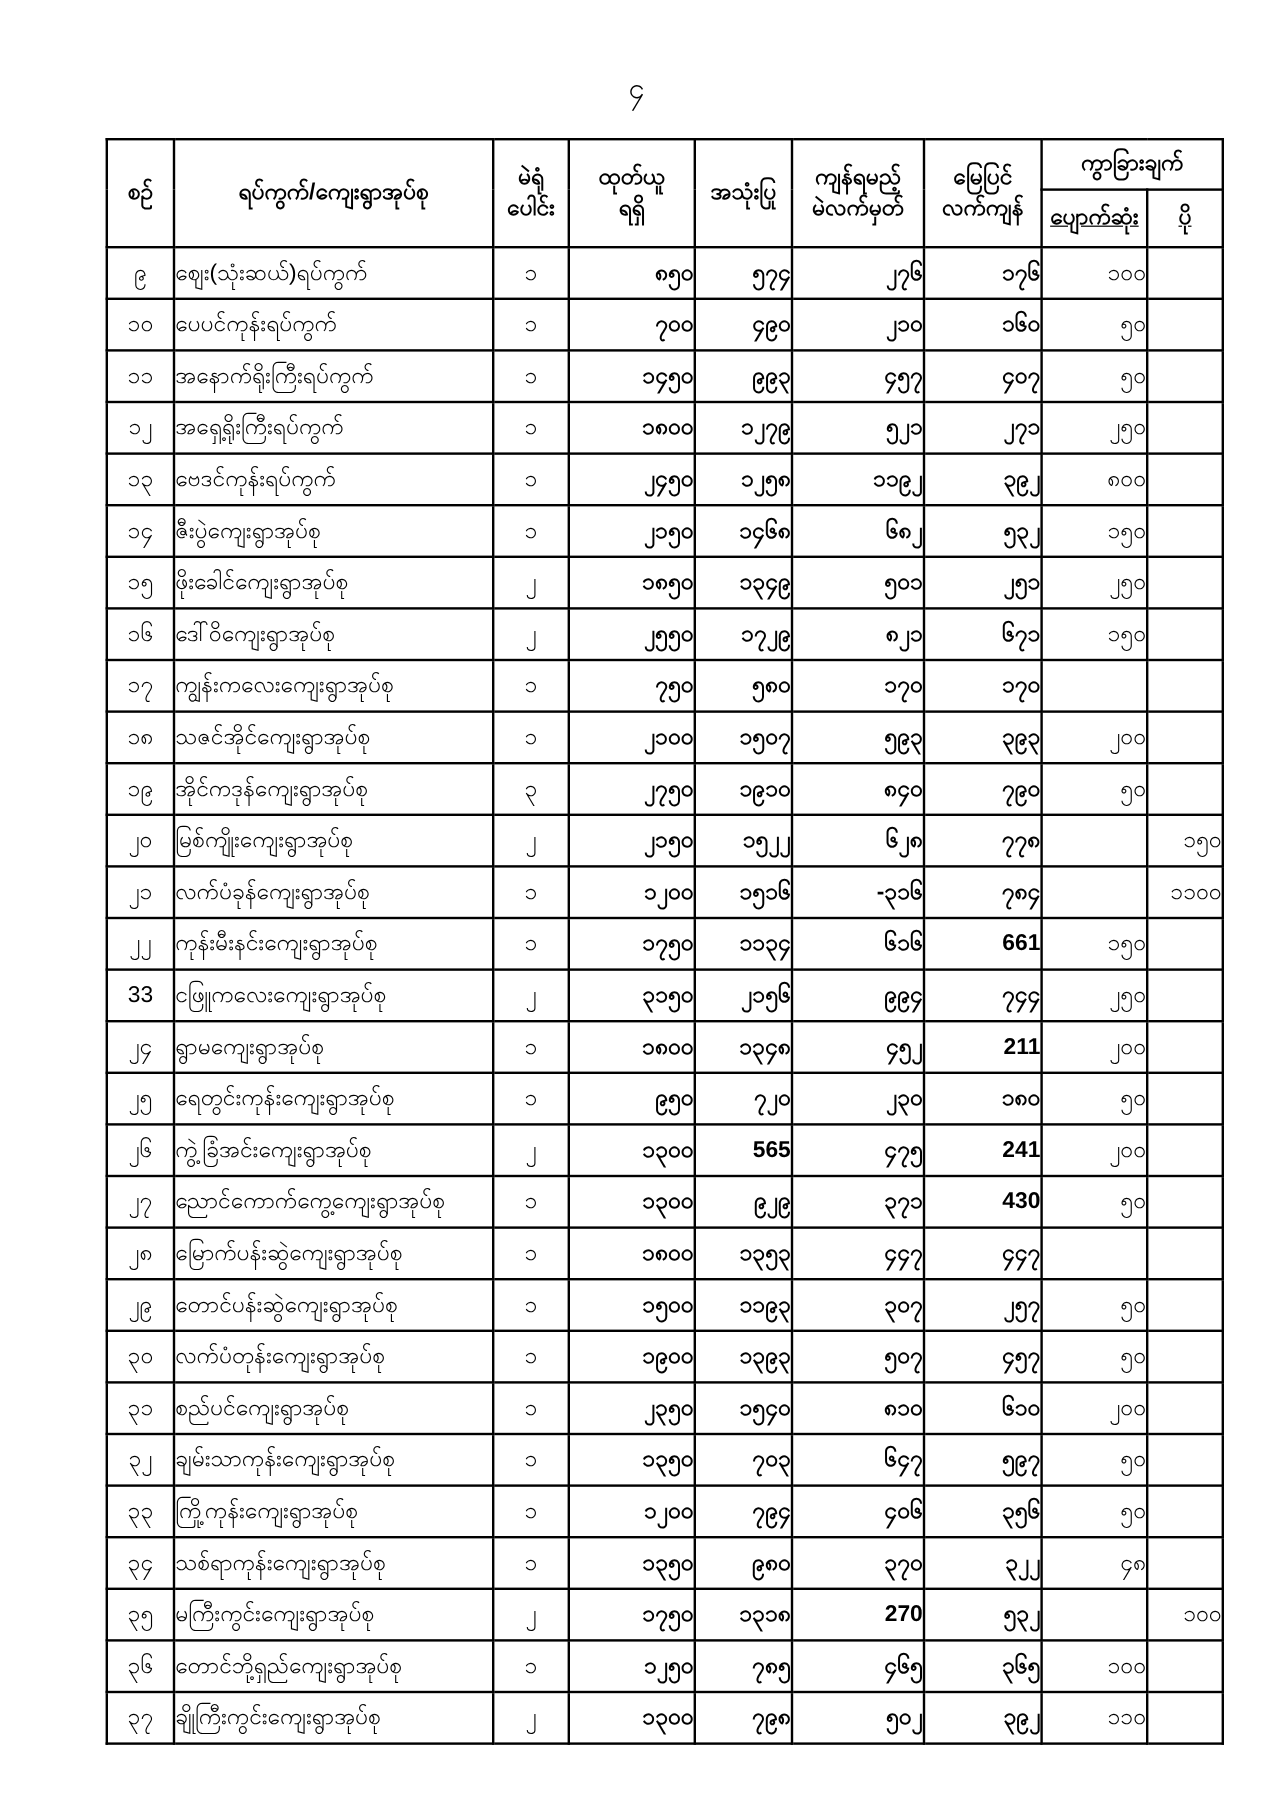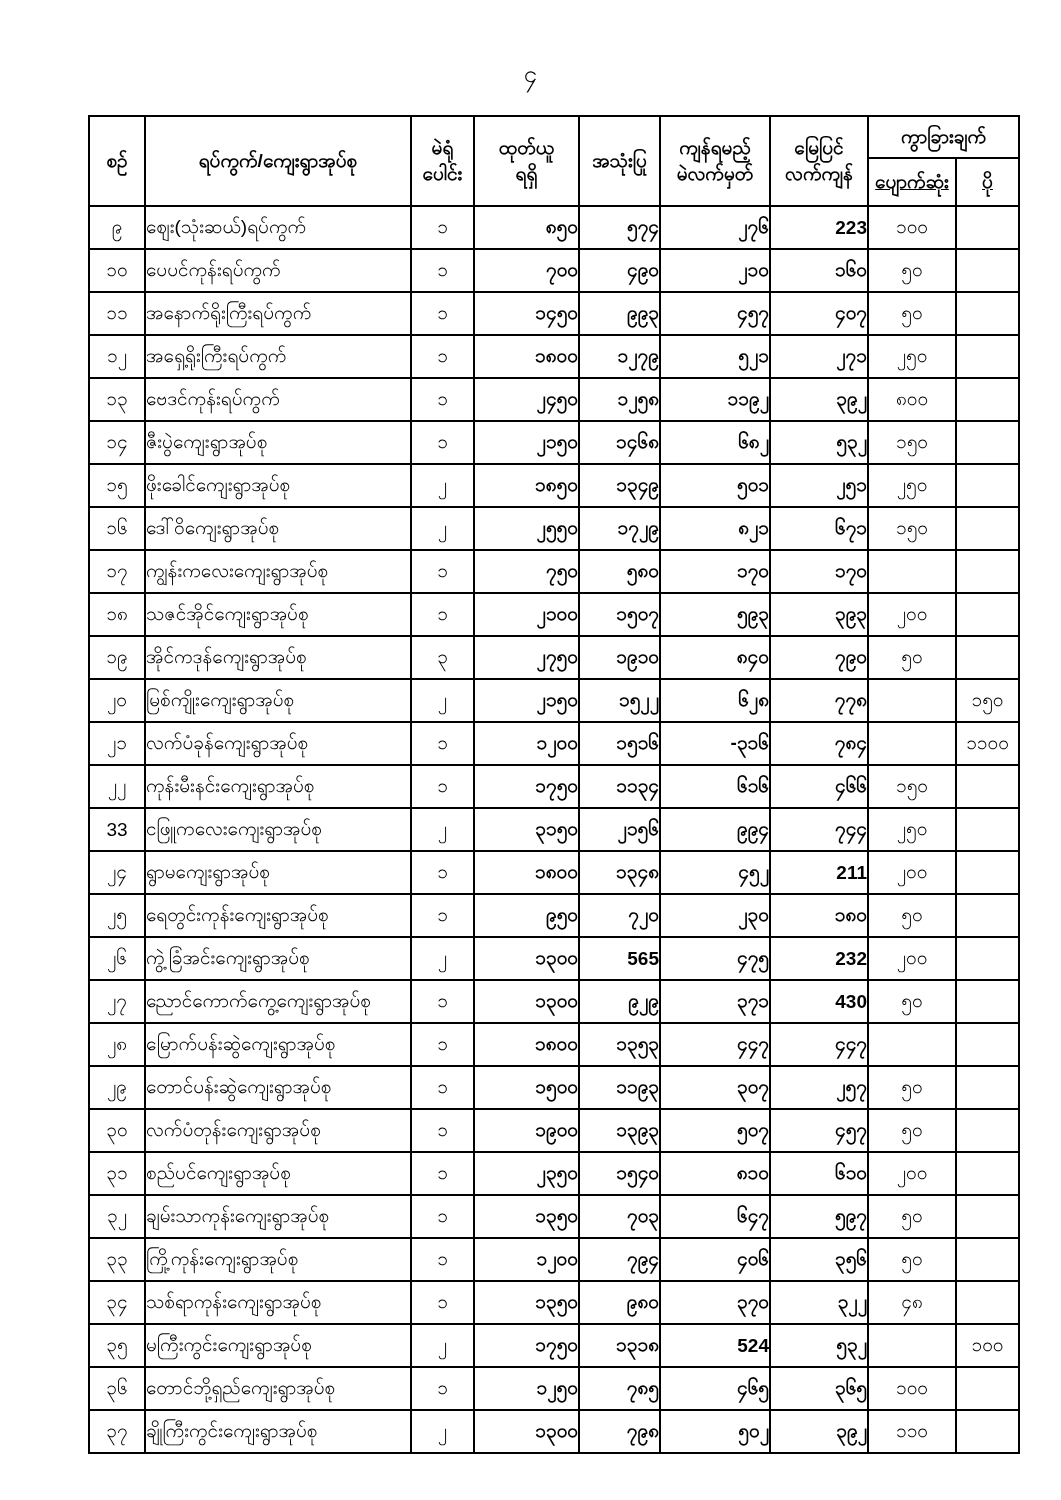--- a/index.html
+++ b/index.html
@@ -52,21 +52,21 @@
     height: 41px;
     font-size: 19px;
     vertical-align: middle;
   }
   tr.hdr-top th { height: 34px; }
   tr.hdr-sub th { height: 40px; text-decoration: underline; }
   .c-serial   { text-align: center; font-weight: normal; }
   .c-name     { text-align: left; padding-left: 12px; font-weight: normal; margin-top: 48px; }
   .c-stations { text-align: center; font-weight: normal; }
   .c-num      { text-align: right; padding-right: 14px; font-weight: bold; }
-  .c-light    { text-align: center; padding-right: 16px; font-weight: normal; margin-left: 48px; }
+  .c-light    { text-align: right; padding-right: 16px; font-weight: normal; margin-left: 48px; }
 </style>
 </head>
 <body>
 
 <div class="page">
 
   <div class="page-number">၄</div>
 
   <table class="ballot-table">
     <colgroup>
@@ -101,21 +101,21 @@
       </tr>
     </thead>
     <tbody>
         <tr>
           <td class="c-serial">၉</td>
           <td class="c-name">ဈေး(သုံးဆယ်)ရပ်ကွက်</td>
           <td class="c-stations">၁</td>
           <td class="c-num">၈၅၀</td>
           <td class="c-num">၅၇၄</td>
           <td class="c-num">၂၇၆</td>
-          <td class="c-num">223</td>
+          <td class="c-num">၁၇၆</td>
           <td class="c-light">၁၀၀</td>
           <td class="c-light"></td>
         </tr>
         <tr>
           <td class="c-serial">၁၀</td>
           <td class="c-name">ပေပင်ကုန်းရပ်ကွက်</td>
           <td class="c-stations">၁</td>
           <td class="c-num">၇၀၀</td>
           <td class="c-num">၄၉၀</td>
           <td class="c-num">၂၁၀</td>
@@ -244,21 +244,21 @@
           <td class="c-light"></td>
           <td class="c-light">၁၁၀၀</td>
         </tr>
         <tr>
           <td class="c-serial">၂၂</td>
           <td class="c-name">ကုန်းမီးနင်းကျေးရွာအုပ်စု</td>
           <td class="c-stations">၁</td>
           <td class="c-num">၁၇၅၀</td>
           <td class="c-num">၁၁၃၄</td>
           <td class="c-num">၆၁၆</td>
-          <td class="c-num">၄၆၆</td>
+          <td class="c-num">661</td>
           <td class="c-light">၁၅၀</td>
           <td class="c-light"></td>
         </tr>
         <tr>
           <td class="c-serial">33</td>
           <td class="c-name">ငဖြူကလေးကျေးရွာအုပ်စု</td>
           <td class="c-stations">၂</td>
           <td class="c-num">၃၁၅၀</td>
           <td class="c-num">၂၁၅၆</td>
           <td class="c-num">၉၉၄</td>
@@ -288,21 +288,21 @@
           <td class="c-light">၅၀</td>
           <td class="c-light"></td>
         </tr>
         <tr>
           <td class="c-serial">၂၆</td>
           <td class="c-name">ကွဲ့ခြံအင်းကျေးရွာအုပ်စု</td>
           <td class="c-stations">၂</td>
           <td class="c-num">၁၃၀၀</td>
           <td class="c-num">565</td>
           <td class="c-num">၄၇၅</td>
-          <td class="c-num">232</td>
+          <td class="c-num">241</td>
           <td class="c-light">၂၀၀</td>
           <td class="c-light"></td>
         </tr>
         <tr>
           <td class="c-serial">၂၇</td>
           <td class="c-name">ညောင်ကောက်ကွေ့ကျေးရွာအုပ်စု</td>
           <td class="c-stations">၁</td>
           <td class="c-num">၁၃၀၀</td>
           <td class="c-num">၉၂၉</td>
           <td class="c-num">၃၇၁</td>
@@ -386,21 +386,21 @@
           <td class="c-num">၃၂၂</td>
           <td class="c-light">၄၈</td>
           <td class="c-light"></td>
         </tr>
         <tr>
           <td class="c-serial">၃၅</td>
           <td class="c-name">မကြီးကွင်းကျေးရွာအုပ်စု</td>
           <td class="c-stations">၂</td>
           <td class="c-num">၁၇၅၀</td>
           <td class="c-num">၁၃၁၈</td>
-          <td class="c-num">524</td>
+          <td class="c-num">270</td>
           <td class="c-num">၅၃၂</td>
           <td class="c-light"></td>
           <td class="c-light">၁၀၀</td>
         </tr>
         <tr>
           <td class="c-serial">၃၆</td>
           <td class="c-name">တောင်ဘို့ရှည်ကျေးရွာအုပ်စု</td>
           <td class="c-stations">၁</td>
           <td class="c-num">၁၂၅၀</td>
           <td class="c-num">၇၈၅</td>

